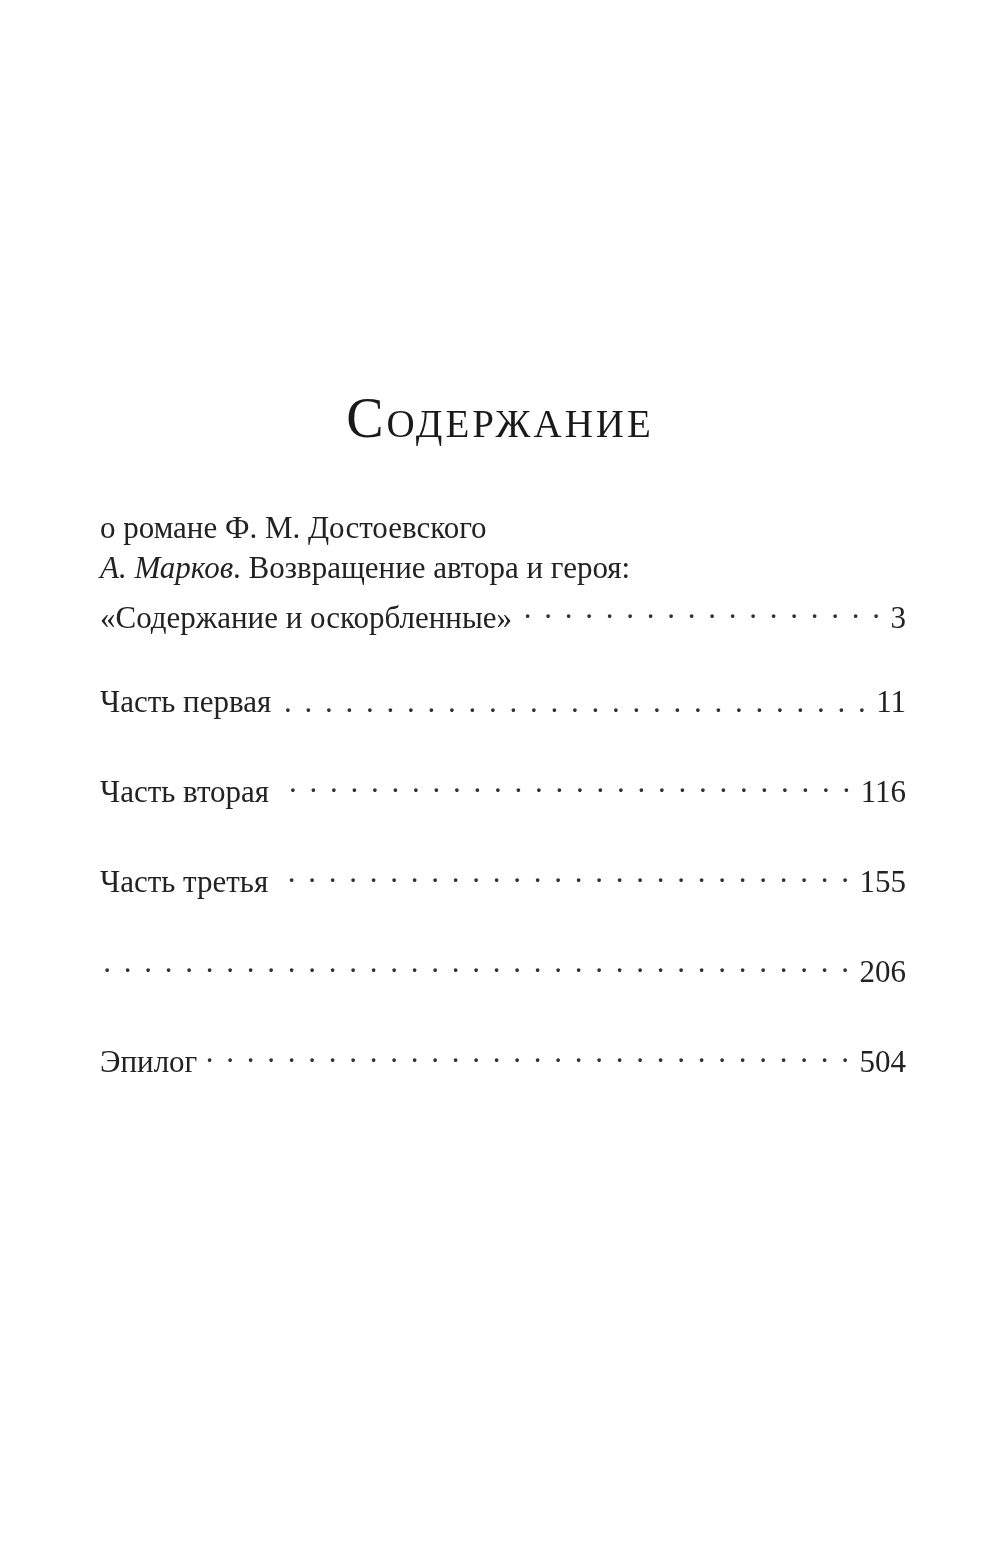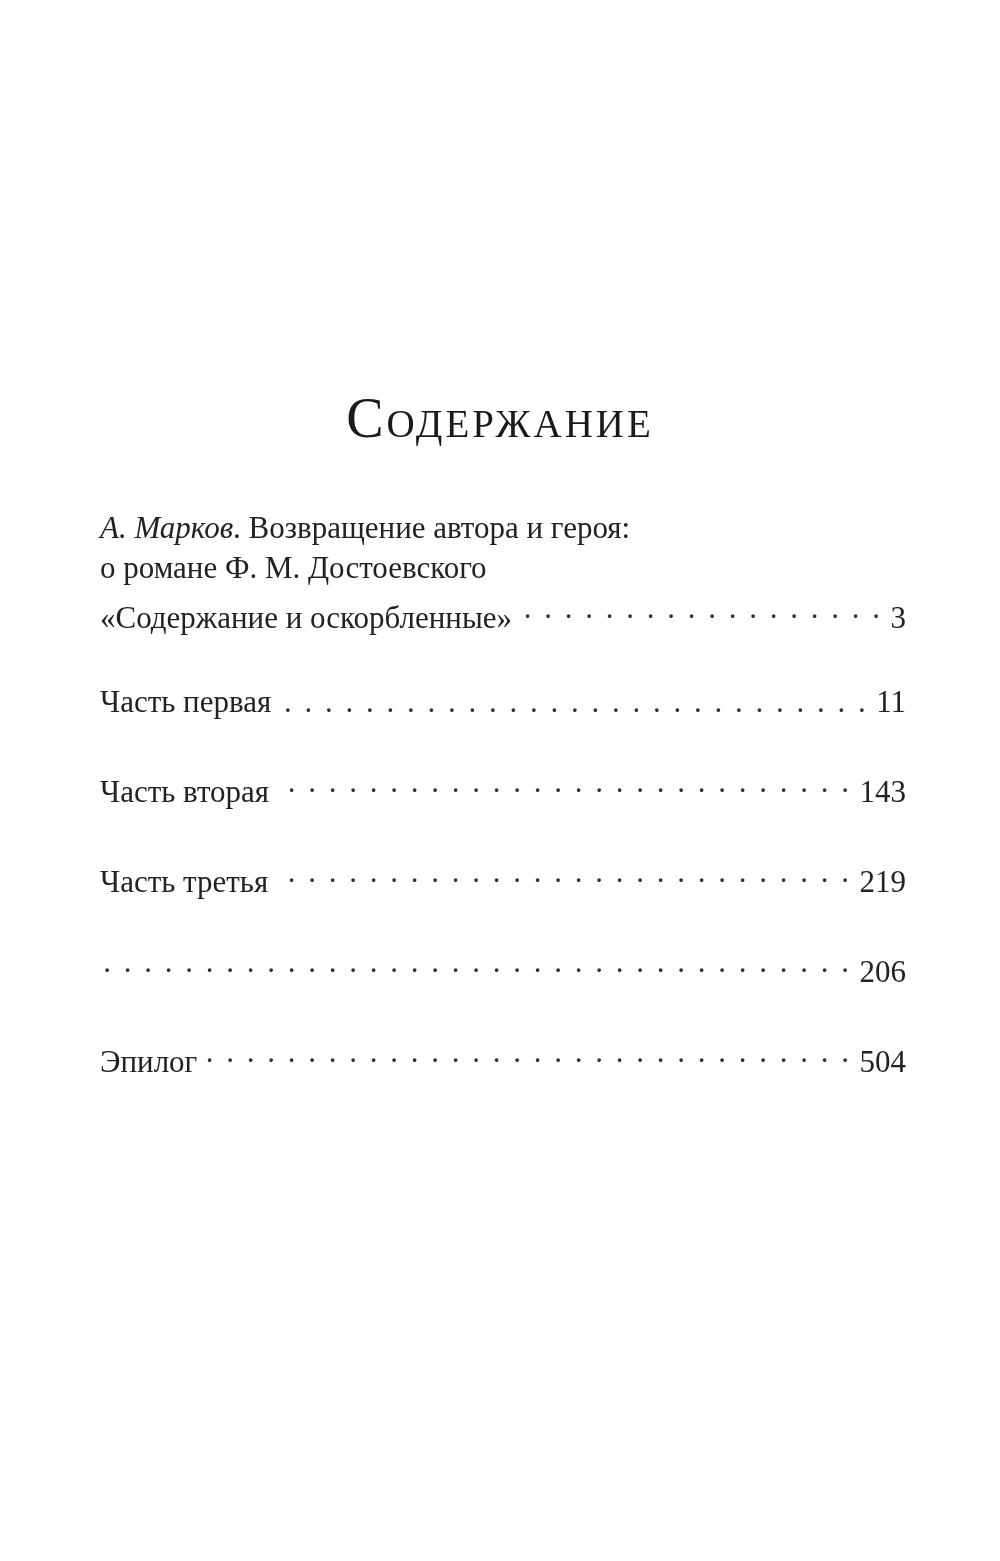--- a/index.html
+++ b/index.html
@@ -93,45 +93,45 @@
 </head>
 <body>
 
 <div class="page">
 
   <div class="toc-title">Содержание</div>
 
   <div class="toc-list">
 
     <div class="entry entry-intro">
+      <span class="line">о романе Ф. М. Достоевского</span>
       <span class="line"><span class="author">А. Марков</span><span>. Возвращение автора и героя:</span></span>
-      <span class="line">о романе Ф. М. Достоевского</span>
       <div class="leader-line">
         <span class="label">«Содержание и оскорбленные»</span>
         <span class="dots"></span>
         <span class="page-num">3</span>
       </div>
     </div>
 
     <div class="entry entry-part first leader-line">
       <span class="label">Часть первая</span>
       <span class="dots"></span>
       <span class="page-num">11</span>
     </div>
 
     <div class="entry entry-part leader-line">
       <span class="label">Часть вторая</span>
       <span class="dots"></span>
-      <span class="page-num">143</span>
+      <span class="page-num">116</span>
     </div>
 
     <div class="entry entry-part leader-line">
       <span class="label">Часть третья</span>
       <span class="dots"></span>
-      <span class="page-num">219</span>
+      <span class="page-num">155</span>
     </div>
 
     <div class="entry entry-part leader-line">
       <span class="dots"></span>
       <span class="page-num">206</span>
     </div>
 
     <div class="entry entry-part leader-line">
       <span class="label">Эпилог</span>
       <span class="dots"></span>

